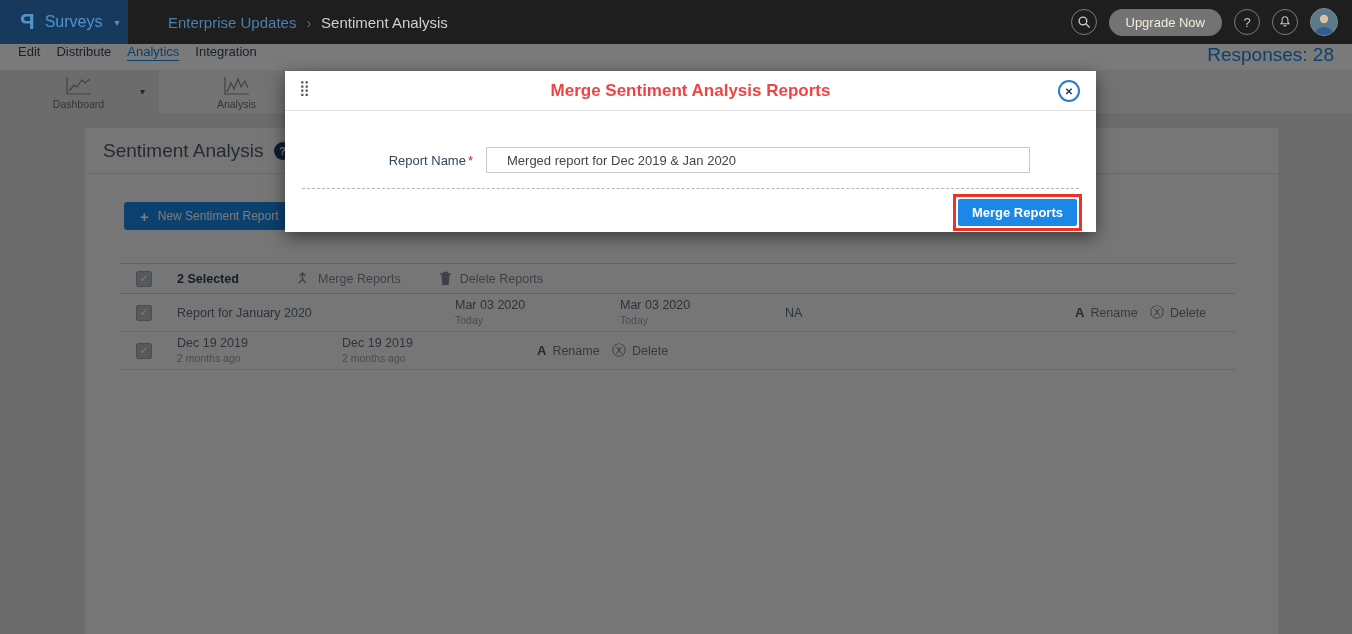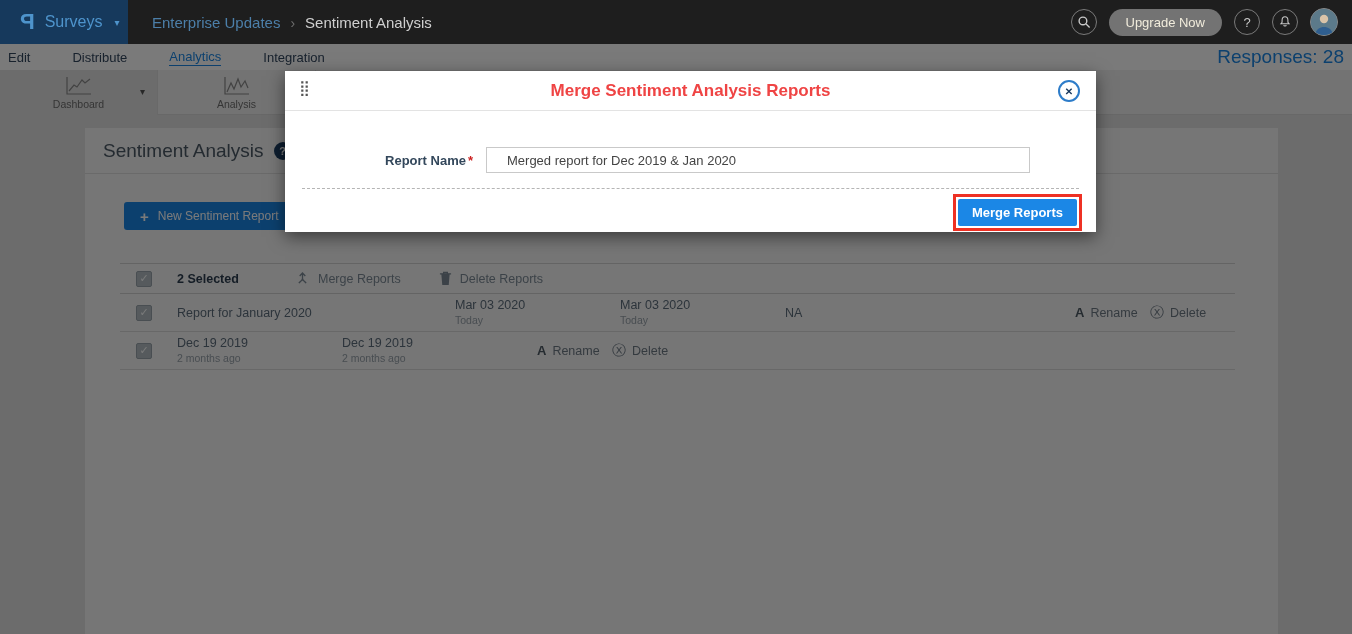--- a/index.html
+++ b/index.html
@@ -7,30 +7,30 @@
   .stage {
     position:relative; width:1352px; height:634px; overflow:hidden;
     font-family:"Liberation Sans", sans-serif; background:#e8e8e8;
   }
   
   .topbar { position:absolute; left:0; top:0; width:100%; height:44px; background:#1e1e1e; z-index:3; display:flex; align-items:center; }
   .brandblock { width:128px; height:44px; background:#16395c; display:flex; align-items:center; padding-left:20px; gap:10px; flex-shrink:0; }
   .logo { color:#4e94cc; font-size:22px; font-weight:bold; transform:scaleX(-1); display:inline-block; }
   .product { color:#4e94cc; font-size:16px; }
   .brand-caret { color:#4e94cc; font-size:10px; margin-left:2px; }
-  .crumbs { display:flex; align-items:flex-end; gap:10px; margin-left:24px; font-size:15px; }
+  .crumbs { display:flex; align-items:flex-end; gap:10px; margin-left:40px; font-size:15px; }
   .crumb-parent { color:#4c7fa9; }
   .crumb-sep { color:#6e6e6e; font-size:14px; }
   .crumb-current { color:#cfcfcf; }
   .top-right { margin-left:auto; display:flex; align-items:center; gap:12px; padding-right:14px; }
   .circle-btn { width:26px; height:26px; border-radius:50%; border:1px solid #7a7a7a; display:flex; align-items:center; justify-content:center; color:#c9c9c9; font-size:13px; cursor:pointer; background:transparent; }
   .upgrade { background:#737373; color:#f1ecdc; border:none; border-radius:14px; height:27px; padding:0 17px; font-size:13px; cursor:pointer; font-family:inherit; }
   .avatar { width:28px; height:28px; border-radius:50%; background:#5c7a8a; border:1px solid #888; overflow:hidden; cursor:pointer; }
   
-  .subnav { position:absolute; left:0; top:44px; width:100%; height:26px; background:#ffffff; display:flex; align-items:center; padding:0 8px; gap:42px; font-size:13px; z-index:1; }
+  .subnav { position:absolute; left:0; top:44px; width:100%; height:26px; background:#ffffff; display:flex; align-items:flex-start; padding:0 18px; gap:16px; font-size:13px; z-index:1; }
   .subnav a { text-decoration:none; color:#33475f; cursor:pointer; }
   .subnav a.active { color:#1b87e6; border-bottom:1px solid #1b87e6; padding-bottom:1px; }
   .responses { margin-left:auto; color:#1b87e6; font-size:19px; }
   
   .toolbar { position:absolute; left:0; top:70px; width:100%; height:45px; background:#f0f0f0; border-bottom:1px solid #d9d9d9; display:flex; z-index:1; }
   .tool-tab { width:158px; height:45px; border-right:1px solid #dcdcdc; display:flex; flex-direction:column; align-items:center; justify-content:center; gap:2px; cursor:pointer; position:relative; }
   .tool-tab.active { background:#e2e2e2; }
   .tool-tab .tlabel { font-size:10.5px; color:#6f6f6f; }
   .tool-caret { position:absolute; right:12px; top:16px; color:#555; font-size:10px; }
   
@@ -57,21 +57,21 @@
   .row-action .a-ic { font-weight:bold; font-size:13px; color:#4e5a64; }
   .row-action .x-ic { font-size:14px; color:#6e7a85; }
   
   .overlay { position:absolute; left:0; top:44px; right:0; bottom:0; background:rgba(0,0,0,0.52); z-index:5; }
   .modal { position:absolute; left:285px; top:71px; width:811px; height:161px; background:#ffffff; z-index:10; box-shadow:0 5px 16px rgba(0,0,0,0.5); }
   .modal-header { height:40px; border-bottom:1px solid #e3e3e3; position:relative; display:flex; align-items:center; justify-content:center; }
   .drag-handle { position:absolute; left:14px; top:8px; color:#555; font-size:15px; letter-spacing:-2px; cursor:grab; }
   .modal-title { font-size:17px; font-weight:bold; color:#ef4444; }
   .modal-close { position:absolute; right:16px; top:9px; width:22px; height:22px; border-radius:50%; border:2px solid #2d7cc9; color:#16365c; font-size:10px; font-weight:bold; display:flex; align-items:center; justify-content:center; cursor:pointer; background:#fff; }
   .modal-body { display:flex; align-items:center; margin-top:36px; }
-  .field-label { width:188px; text-align:right; font-size:13px; font-weight:bold; color:#33475b; }
+  .field-label { width:188px; text-align:right; font-size:13px; font-weight:normal; color:#33475b; }
   .req { color:#cc2222; margin-left:2px; }
   .field-input { margin-left:13px; width:544px; height:26px; border:1px solid #c9c9c9; font-size:13px; color:#444; padding:0 20px; font-family:inherit; }
   .modal-divider { border-top:1px dashed #b5b5b5; margin:15px 17px 0 17px; }
   .modal-footer { display:flex; justify-content:flex-end; padding-right:14px; margin-top:5px; }
   .annotation { border:3px solid #ee3124; padding:2px; }
   .btn-merge { background:#1b87e6; color:#fff; border:none; border-radius:2px; height:27px; padding:0 14px; font-size:13px; font-weight:bold; cursor:pointer; font-family:inherit; }
   svg { display:block; }
 </style>
 </head>
 <body>

